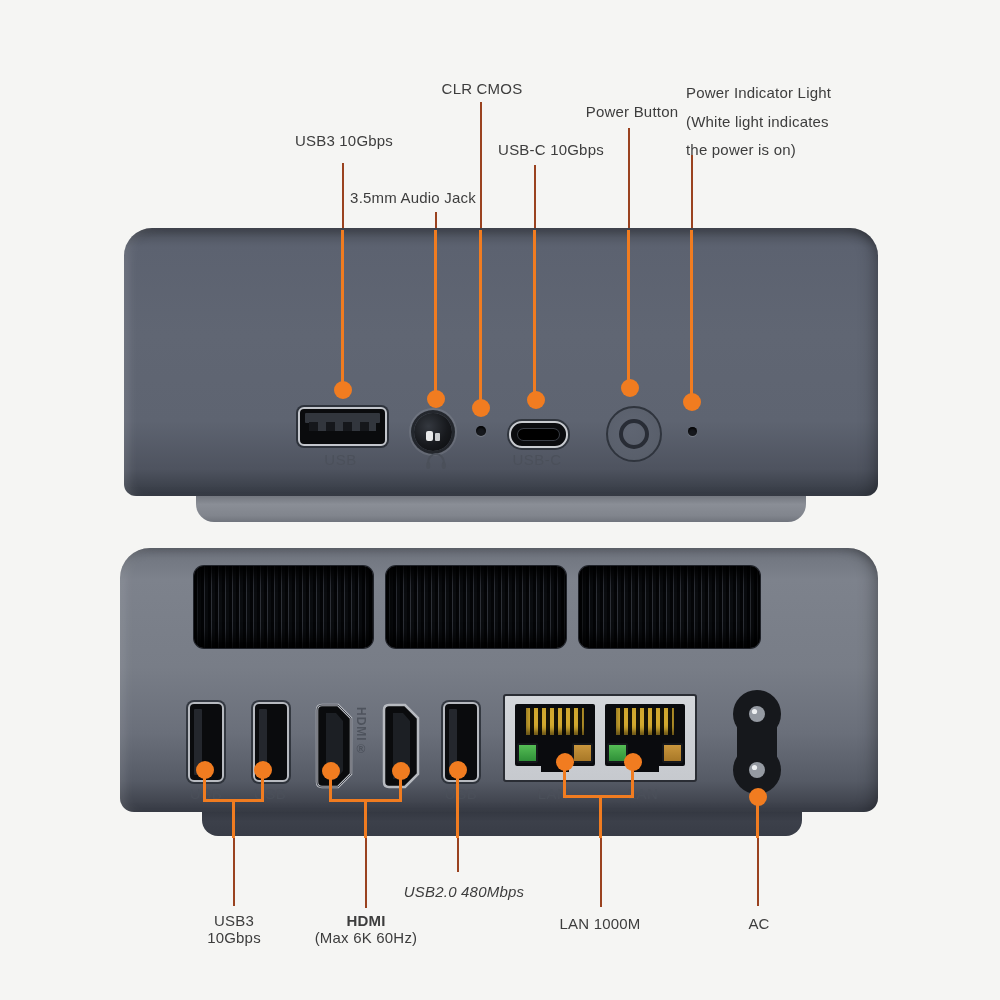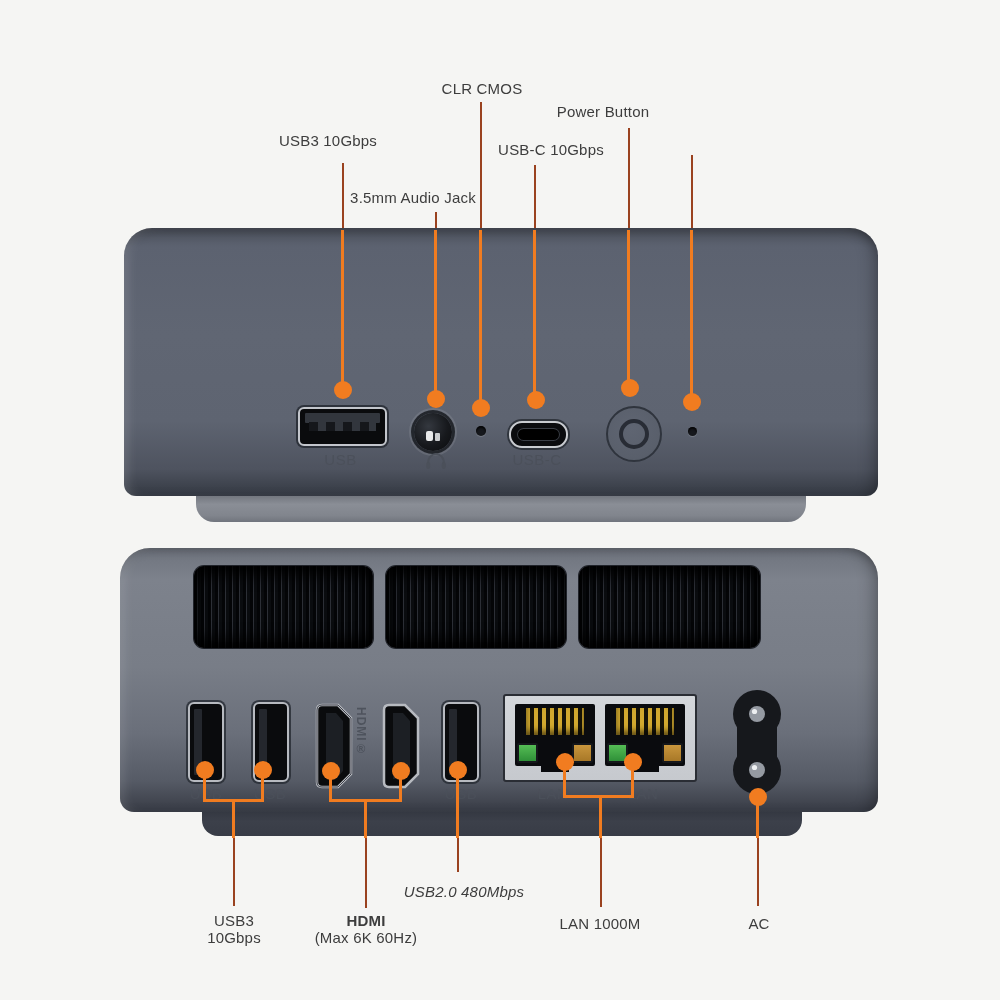--- a/index.html
+++ b/index.html
@@ -115,25 +115,30 @@
   .led{position:absolute;bottom:3px;width:17px;height:16px;border:2px solid #15171b;border-radius:2px;}
   .led.green{left:2px;background:linear-gradient(180deg,#55bd55 0%,#2f9038 100%);}
   .led.amber{right:2px;background:linear-gradient(180deg,#c9963d 0%,#a87827 100%);}
   .acsvg{position:absolute;left:726px;top:688px;z-index:4;}
 </style>
 </head>
 <body>
 
 <div class="stage">
 
-  <div class="note" style="left:228px;top:132px;width:200px;">USB3 10Gbps</div>
+  <div class="note" style="left:244px;top:132px;width:200px;">USB3 10Gbps</div>
   <div class="note" style="left:313px;top:189px;width:200px;text-align:center;">3.5mm Audio Jack</div>
   <div class="note" style="left:382px;top:80px;width:200px;">CLR CMOS</div>
   <div class="note" style="left:451px;top:141px;width:200px;">USB-C 10Gbps</div>
-  <div class="note" style="left:503px;top:103px;width:200px;">Power Button</div>
+  <div class="note" style="left:532px;top:103px;width:200px;">Power Button</div>
+  <div class="note left" style="left:686px;top:79px;width:180px;line-height:28.5px;">
+    <div>Power Indicator Light</div>
+    <div>(White light indicates</div>
+    <div>the power is on)</div>
+  </div>
 
   <div class="lw" style="left:342px;top:163px;height:67px;"></div>
   <div class="lo" style="left:341px;top:230px;height:160px;z-index:5;"></div>
   <div class="dot" style="left:334px;top:381px;z-index:6;"></div>
 
   <div class="lw" style="left:435px;top:212px;height:18px;"></div>
   <div class="lo" style="left:434px;top:230px;height:169px;z-index:5;"></div>
   <div class="dot" style="left:427px;top:390px;z-index:6;"></div>
 
   <div class="lw" style="left:480px;top:102px;height:128px;"></div>

